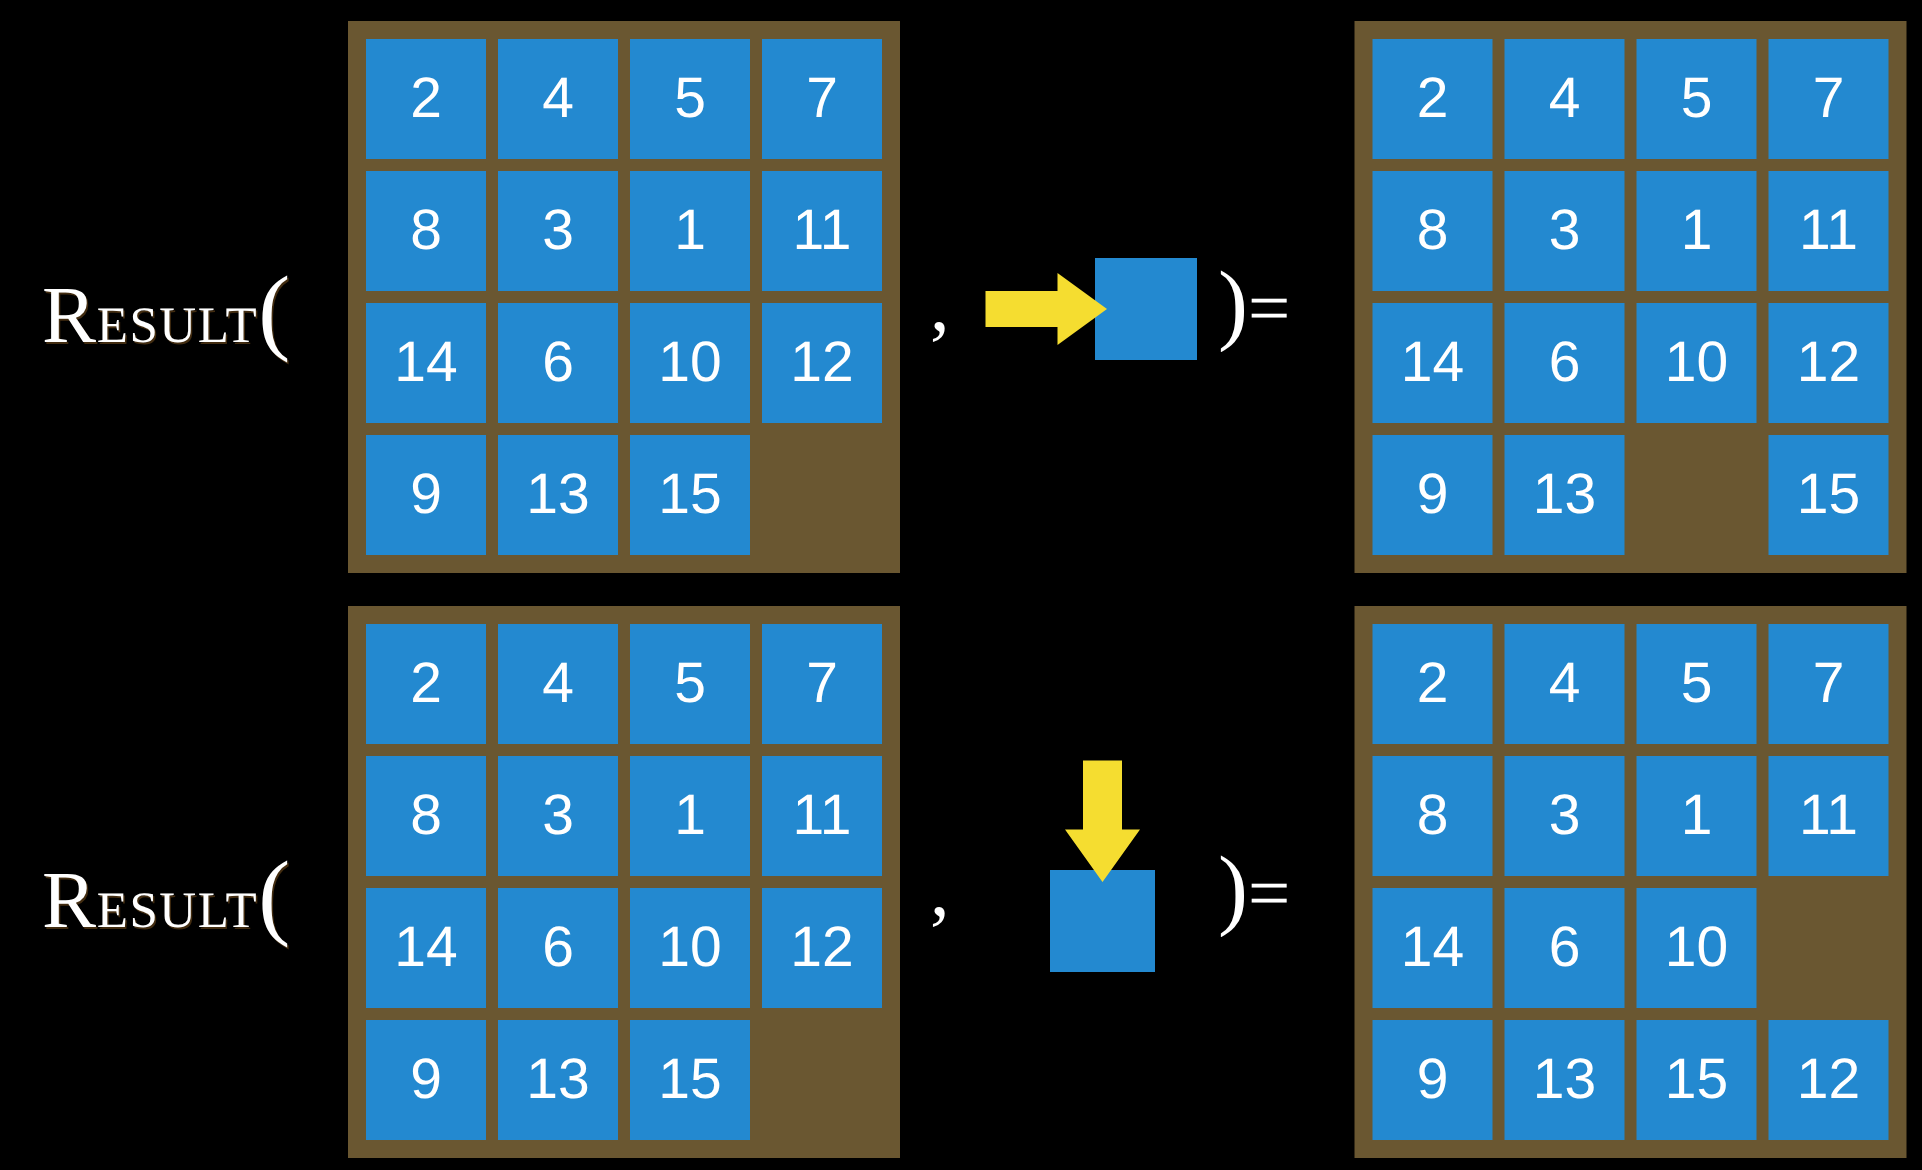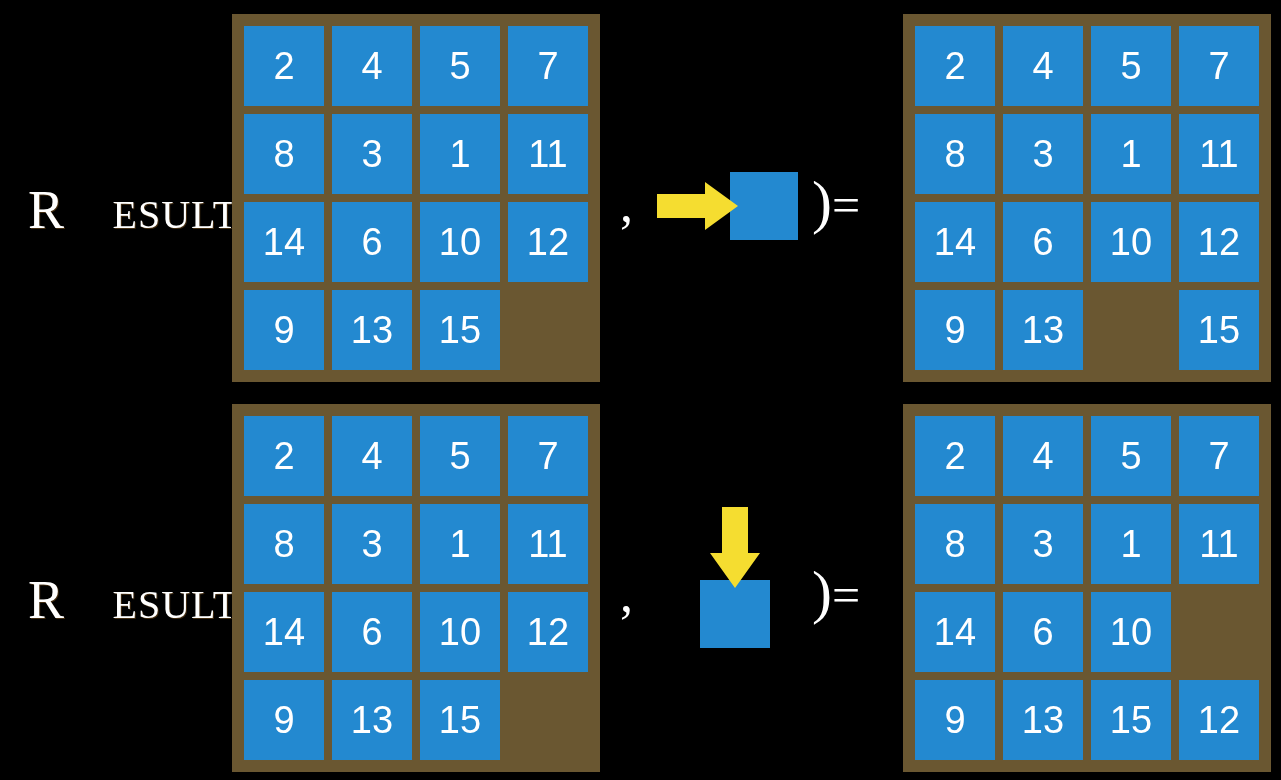--- a/index.html
+++ b/index.html
@@ -42,21 +42,21 @@
     font-family: "Liberation Serif", serif;
     font-size: 54px;
     line-height: 1;
     letter-spacing: 0.5px;
     white-space: nowrap;
     text-shadow: 1px 1px 0 rgba(120,80,30,0.55);
     display: flex;
     align-items: baseline;
   }
   .result-label .cap   { font-size: 54px; }
-  .result-label .small { font-size: 40px; letter-spacing: 1px; margin-left: 48px; }
+  .result-label .small { font-size: 34px; letter-spacing: 1px; }
   .result-label .paren { font-size: 64px; }
 
   
   .comma {
     position: absolute;
     color: #ffffff;
     font-family: "Liberation Serif", serif;
     font-size: 52px;
     line-height: 1;
   }

